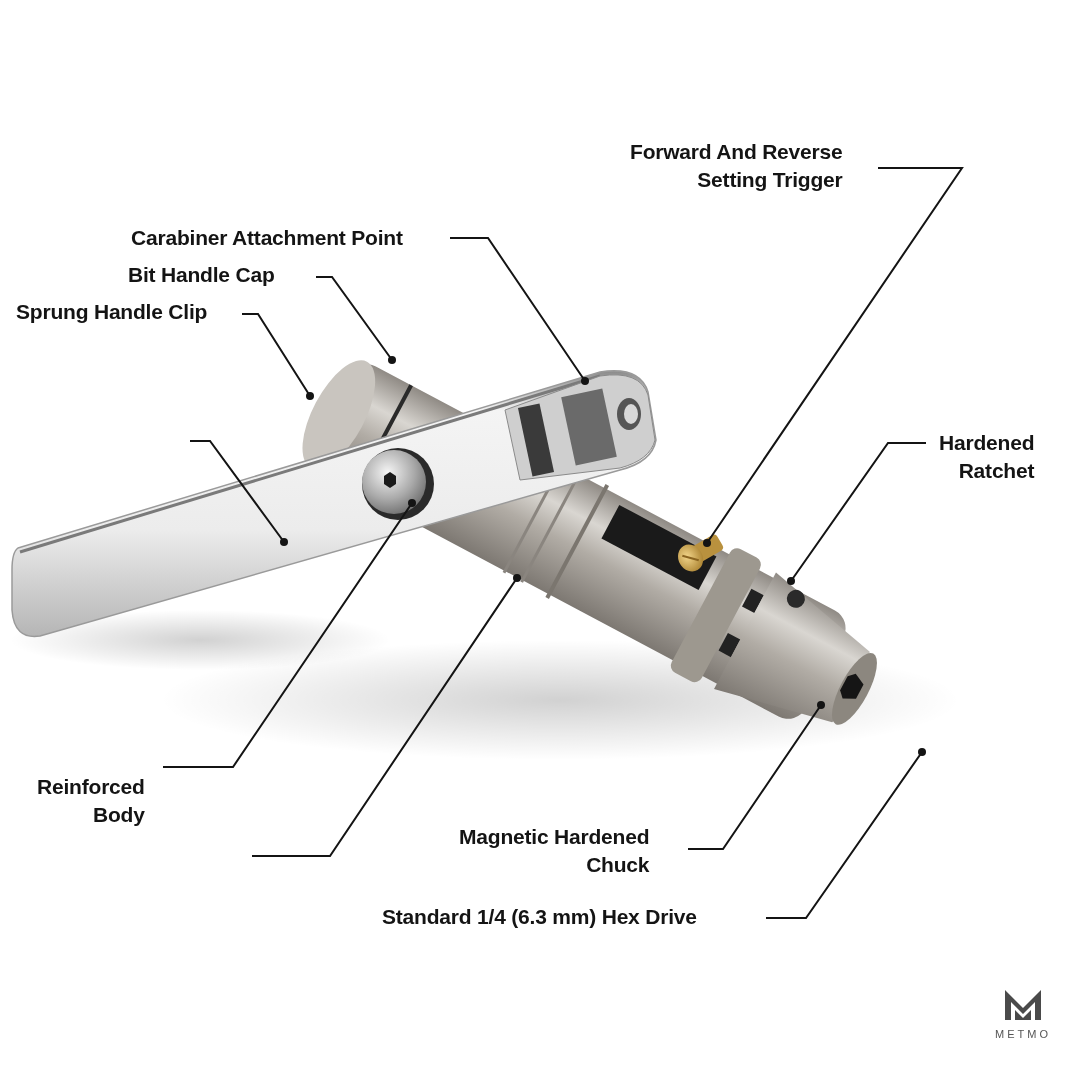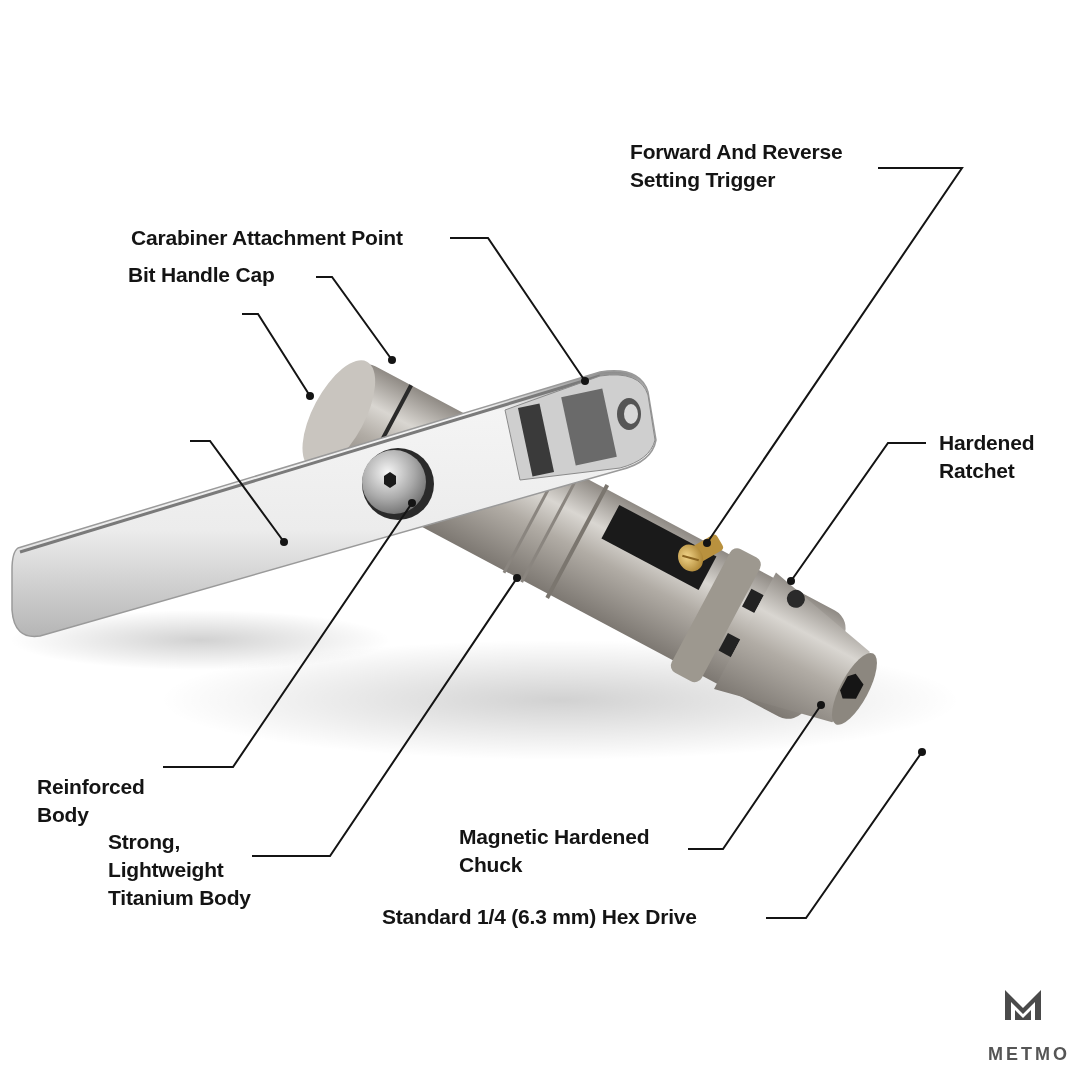--- a/index.html
+++ b/index.html
@@ -1,23 +1,23 @@
 <!DOCTYPE html>
 <html><head>
 <meta charset="utf-8">
 <style>
   html, body { margin:0; padding:0; background:#ffffff; }
   body { width:1080px; height:1080px; position:relative; overflow:hidden;
          font-family:"Liberation Sans", "DejaVu Sans", sans-serif; }
   .stage { position:absolute; left:0; top:0; width:1080px; height:1080px; }
   svg.product { position:absolute; left:0; top:0; }
   .label { position:absolute; font-weight:700; font-size:21px; line-height:28px;
-           color:#141414; letter-spacing:-0.2px; white-space:nowrap; }
+           color:#141414; letter-spacing:-0.2px; white-space:nowrap;text-align:right; }
   .logo { position:absolute; left:988px; top:988px; width:70px; text-align:center; }
-  .logo-word { font-size:18px; font-weight:700; letter-spacing:3px; color:#555; margin-top:18px; }
+  .logo-word { font-size:11px; font-weight:400; letter-spacing:3px; color:#555; margin-top:2px; }
 </style>
 </head>
 <body>
 
 <div class="stage">
 
   <svg class="product" width="1080" height="1080" viewBox="0 0 1080 1080">
     <defs>
       <linearGradient id="ti" x1="0" y1="0" x2="0" y2="1">
         <stop offset="0" stop-color="#8f8a84"></stop>
@@ -123,32 +123,30 @@
   <div class="label" style="left:630px; top:138px;">
     <div>Forward And Reverse</div>
     <div>Setting Trigger</div>
   </div>
   <div class="label" style="left:131px; top:224px;">
     <div>Carabiner Attachment Point</div>
   </div>
   <div class="label" style="left:128px; top:261px;">
     <div>Bit Handle Cap</div>
   </div>
+  <div class="label" style="left:16px; top:298px;">
+    <div>Sprung Handle Clip</div>
+  </div>
   <div class="label" style="left:939px; top:429px;">
     <div>Hardened</div>
     <div>Ratchet</div>
   </div>
   <div class="label" style="left:37px; top:773px;">
     <div>Reinforced</div>
     <div>Body</div>
-  </div>
-  <div class="label" style="left:108px; top:828px;">
-    <div>Strong,</div>
-    <div>Lightweight</div>
-    <div>Titanium Body</div>
   </div>
   <div class="label" style="left:459px; top:823px;">
     <div>Magnetic Hardened</div>
     <div>Chuck</div>
   </div>
   <div class="label" style="left:382px; top:903px;">
     <div>Standard 1/4 (6.3 mm) Hex Drive</div>
   </div>
 
   <div class="logo">

